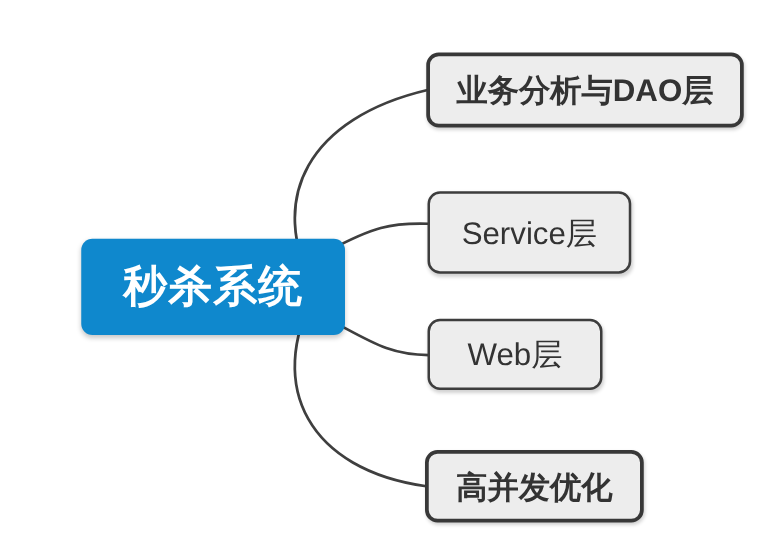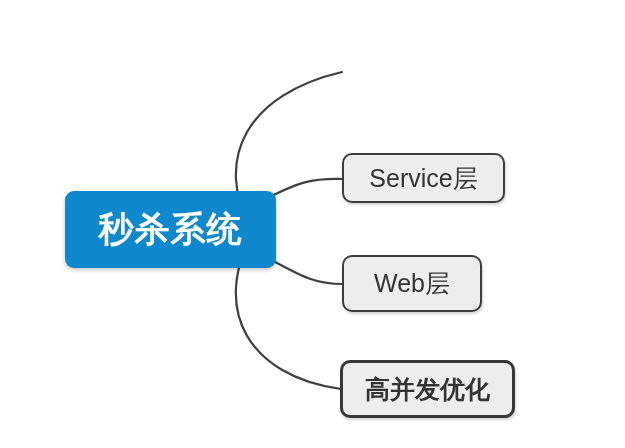--- a/index.html
+++ b/index.html
@@ -50,40 +50,43 @@
     color: #333333;
     font-size: 25px;
     box-shadow: 1px 2px 3px rgba(0,0,0,0.18);
   }
   .child-node.emph {
     border-width: 3px;
     border-color: #383838;
     font-weight: bold;
   }
   .child-0 { left: 341px; top: 42px;  width: 254px; height: 60px; }
-  .child-1 { left: 342px; top: 153px; width: 163px; height: 50px; }
+  .child-1 { left: 342px; top: 153px; width: 163px; height: 66px; }
   .child-2 { left: 342px; top: 255px; width: 140px; height: 57px; }
   .child-3 { left: 340px; top: 360px; width: 175px; height: 58px; }
 </style>
 </head>
 <body>
 
 <div class="canvas">
 
   <svg class="connectors" viewBox="0 0 625 448" xmlns="http://www.w3.org/2000/svg">
     <path d="M 252 232 C 212 158, 248 94, 342 72" fill="none" stroke-width="2.2" stroke-linecap="round" stroke="#3f3f3f"></path>
     <path d="M 264 200 C 298 182, 312 178, 343 179" fill="none" stroke-width="2.2" stroke-linecap="round" stroke="#3f3f3f"></path>
     <path d="M 264 256 C 298 274, 312 284, 343 284" fill="none" stroke-width="2.2" stroke-linecap="round" stroke="#3f3f3f"></path>
     <path d="M 252 234 C 212 310, 248 376, 341 389" fill="none" stroke-width="2.2" stroke-linecap="round" stroke="#3f3f3f"></path>
   </svg>
 
   <div class="node root-node">
     <span>秒杀系统</span>
   </div>
 
+  <div class="node child-node emph child-0">
+    <span>业务分析与DAO层</span>
+  </div>
 
   <div class="node child-node child-1">
     <span>Service层</span>
   </div>
 
   <div class="node child-node child-2">
     <span>Web层</span>
   </div>
 
   <div class="node child-node emph child-3">

